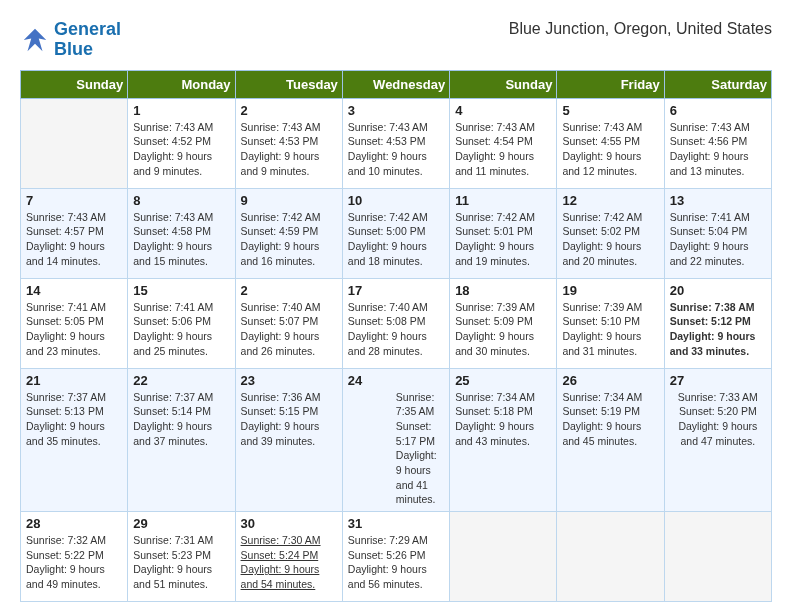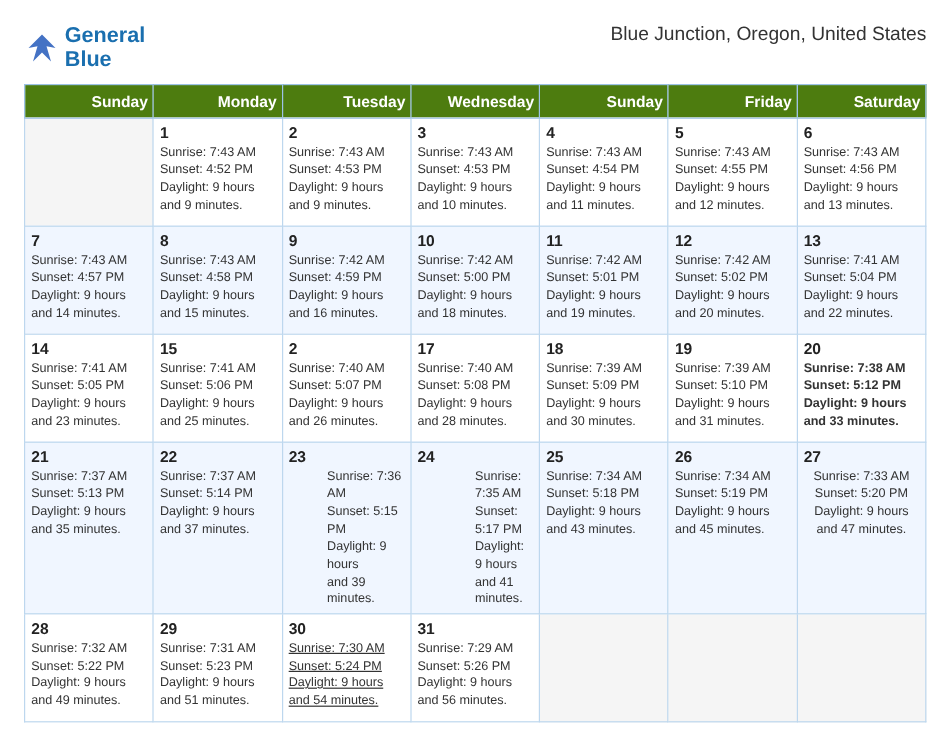--- a/index.html
+++ b/index.html
@@ -277,21 +277,21 @@
         </td>
         <td>
           <span class="day-number">22</span>
           <div class="day-info" style="white-space: pre-line;">Sunrise: 7:37 AM
 Sunset: 5:14 PM
 Daylight: 9 hours
 and 37 minutes.</div>
         </td>
         <td>
           <span class="day-number">23</span>
-          <div class="day-info" style="white-space: pre-line; margin-left: 32px;">Sunrise: 7:36 AM
+          <div class="day-info" style="white-space: pre-line;">Sunrise: 7:36 AM
 Sunset: 5:15 PM
 Daylight: 9 hours
 and 39 minutes.</div>
         </td>
         <td>
           <span class="day-number">24</span>
           <div class="day-info" style="white-space: pre-line; margin-left: 48px;">Sunrise: 7:35 AM
 Sunset: 5:17 PM
 Daylight: 9 hours
 and 41 minutes.</div>

